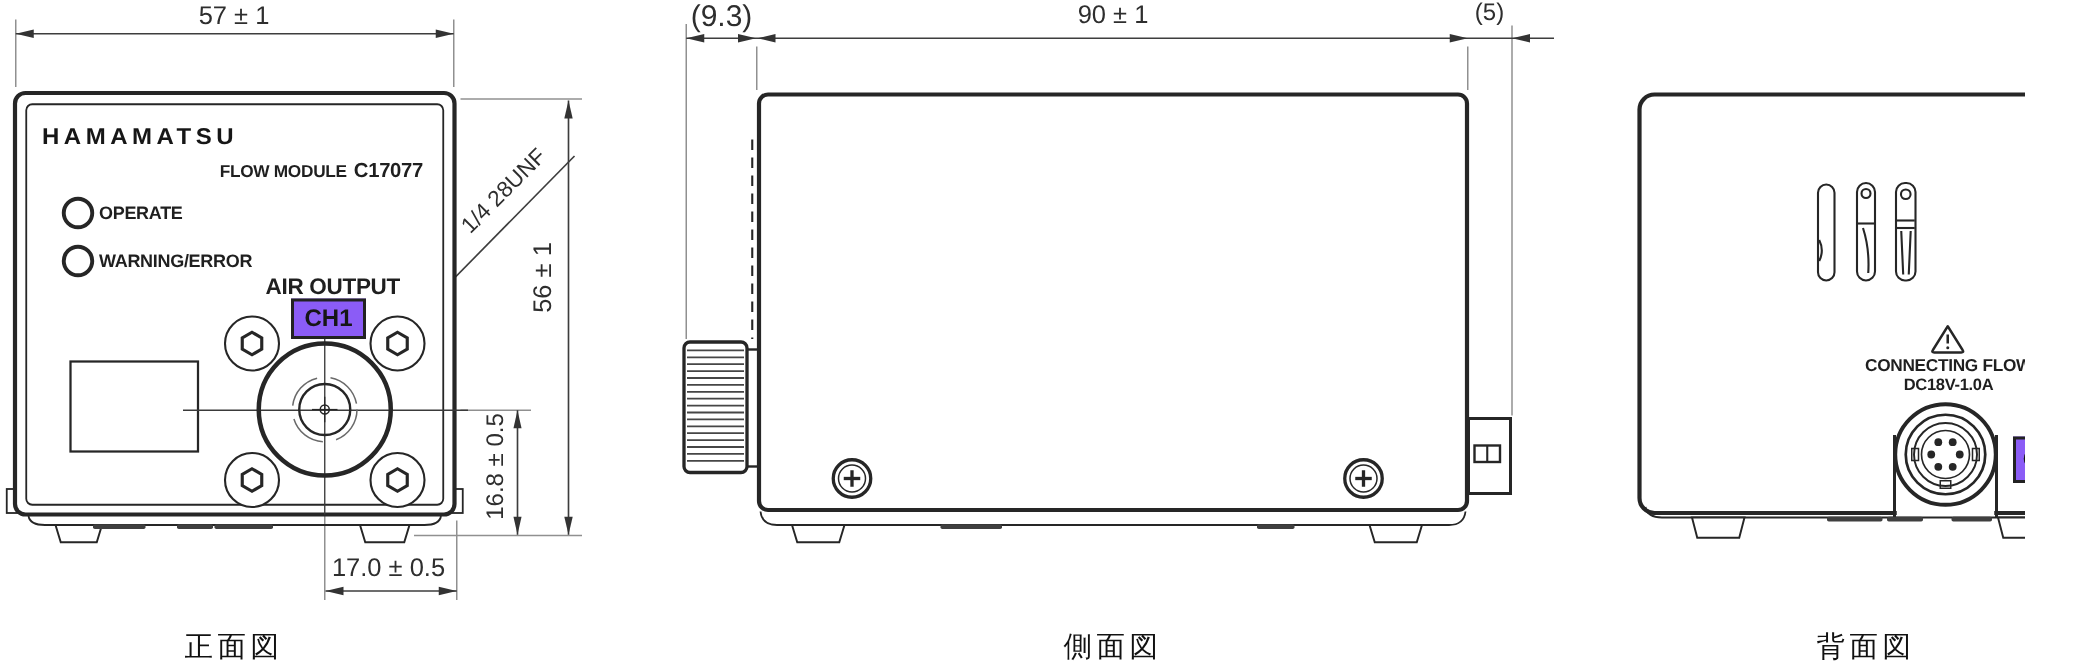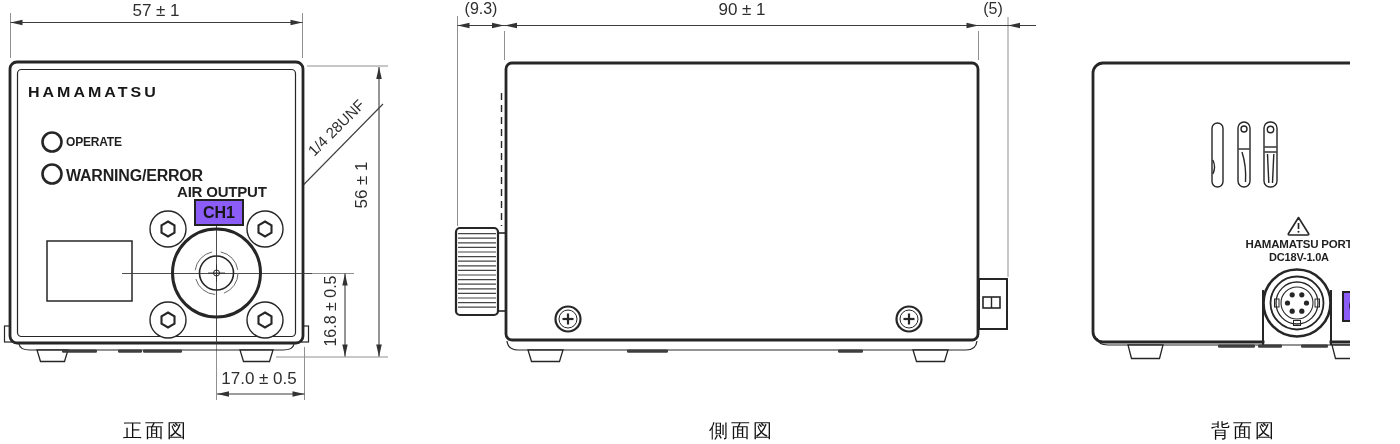--- a/index.html
+++ b/index.html
@@ -188,31 +188,35 @@
     <rect x="1301" y="344.5" width="27" height="3.2" rx="1.2" fill="#3f3f3f"></rect>
   </g>
 </svg>
 
   <div class="txt dim" style="left:106px;top:1px;width:100px;">57 ± 1</div>
   <div class="txt dim rot90" style="left:317px;top:175px;width:90px;">56 ± 1</div>
   <div class="txt dim rot90" style="left:281px;top:302px;width:100px;font-size:16px;">16.8 ± 0.5</div>
   <div class="txt dim" style="left:209px;top:369px;width:100px;">17.0 ± 0.5</div>
   <div class="txt dim rot45" style="left:276px;top:119px;width:120px;font-size:15px;">1/4 28UNF</div>
 
-  <div class="txt dim" style="left:446px;top:0px;width:70px;font-size:16px;">(9.3)</div>
+  <div class="txt dim" style="left:446px;top:0px;width:70px;font-size:20px;">(9.3)</div>
   <div class="txt dim" style="left:692px;top:0px;width:100px;">90 ± 1</div>
   <div class="txt dim" style="left:963px;top:0px;width:60px;font-size:16px;">(5)</div>
 
   <div class="txt brand" style="left:28px;top:83px;">HAMAMATSU</div>
+  <div class="txt" style="left:140px;top:103px;width:142px;text-align:right;">
+    <span class="devtxt" style="font-size:11.5px;">FLOW MODULE</span>
+    <span class="devtxt" style="font-size:13.5px;">C17077</span>
+  </div>
   <div class="txt devtxt" style="left:66px;top:135px;font-size:12px;">OPERATE</div>
-  <div class="txt devtxt" style="left:66px;top:167px;font-size:16px;">WARNING/ERROR</div>
+  <div class="txt devtxt" style="left:66px;top:167px;font-size:12px;">WARNING/ERROR</div>
   <div class="txt devtxt dim" style="left:177px;top:183px;width:80px;font-size:15px;">AIR OUTPUT</div>
   <div class="badge" style="left:194px;top:199px;width:46px;height:23px;">CH1</div>
 
-  <div class="txt devtxt dim" style="left:1224px;top:238px;width:150px;font-size:11.5px;">HAMAMATSU PORT</div>
+  <div class="txt devtxt dim" style="left:1224px;top:238px;width:150px;font-size:11.5px;">CONNECTING FLOW</div>
   <div class="txt devtxt dim" style="left:1224px;top:250.5px;width:150px;font-size:11px;">DC18V-1.0A</div>
   <div class="badge" style="left:1342px;top:291px;width:41px;height:27px;">CH1</div>
 
   <div class="txt viewlabel" style="left:682px;top:418px;width:120px;">側面図</div>
   <div class="txt viewlabel" style="left:96px;top:418px;width:120px;">正面図</div>
   <div class="txt viewlabel" style="left:1184px;top:418px;width:120px;font-family:Liberation Mono, monospace;">背面図</div>
 
 </div>
 
 </body></html>

